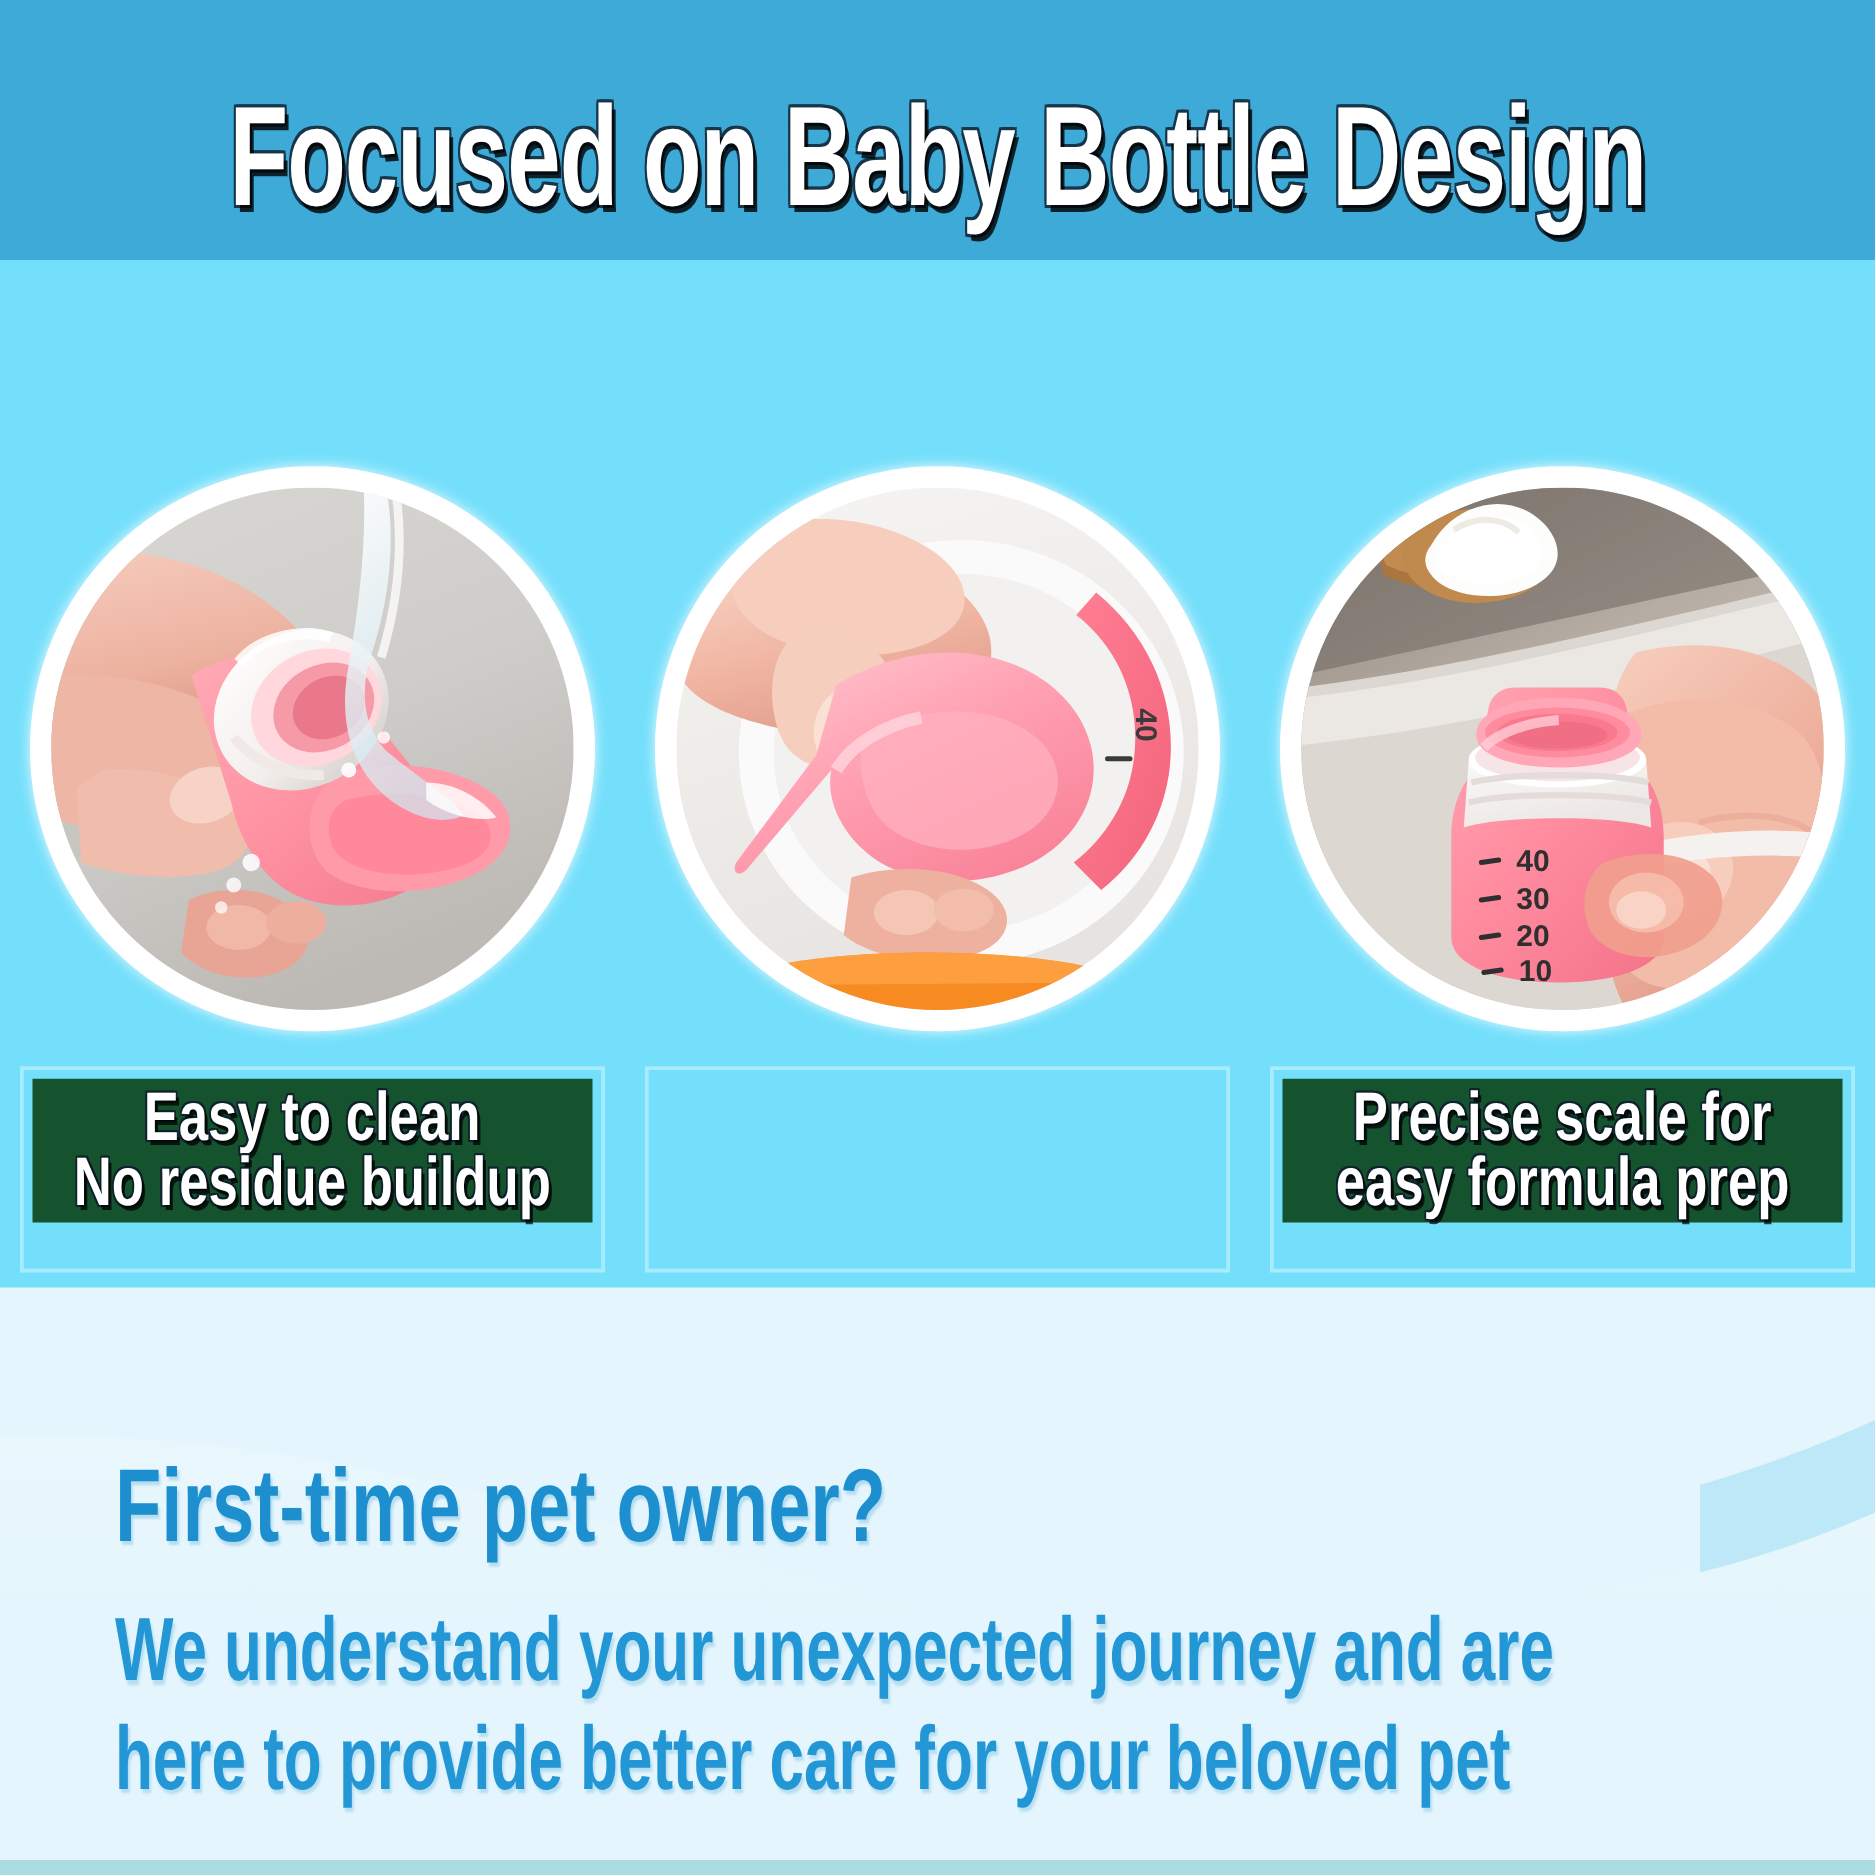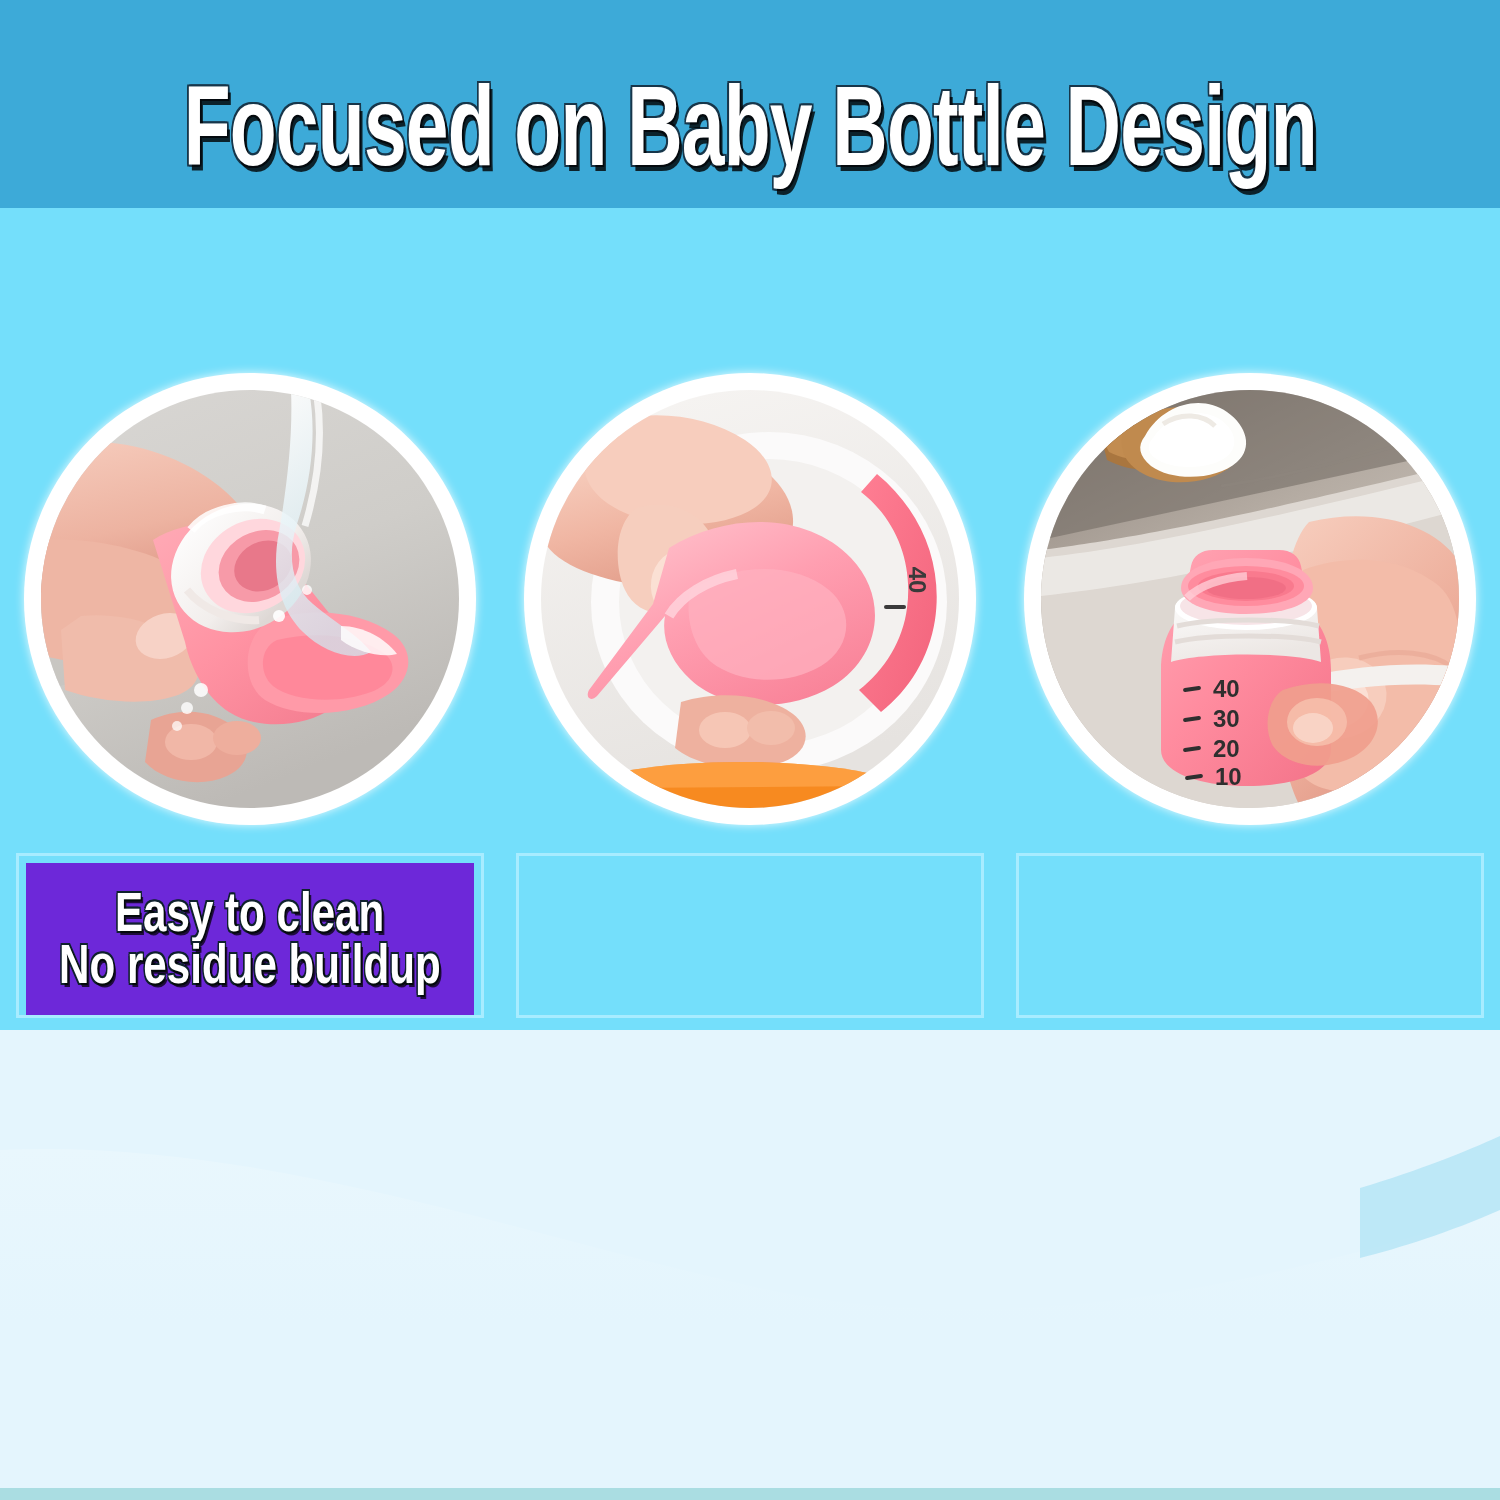--- a/index.html
+++ b/index.html
@@ -75,22 +75,22 @@
   }
   .photo svg{display:block;width:418px;height:418px;}
 
   
   .caption-frame{
     position:absolute;left:6px;right:6px;top:645px;height:165px;
     border:3px solid #a8ecff;
     box-sizing:border-box;
   }
   .caption{
-    position:absolute;left:16px;right:16px;top:655px;height:152px;
-    background:#6d28d9;
+    position:absolute;left:16px;right:16px;top:655px;height:115px;
+    background:#14532d;
     display:flex;flex-direction:column;align-items:center;justify-content:center;
     box-sizing:border-box;
   }
   .cap-line{
     font-family:"Liberation Sans", sans-serif;
     font-weight:bold;font-size:49px;line-height:1.06;color:#ffffff;
     white-space:nowrap;
     transform:scaleX(0.86) scaleY(1.12);
     text-shadow:
       3px 4px 0 rgba(0,0,0,.72),
@@ -378,20 +378,29 @@
             </g>
 
             <path d="M242,300 C276,288 312,292 330,312 C344,330 336,356 310,368
                      C280,382 246,376 232,356 C222,338 226,310 242,300 Z" fill="#f09e8d" opacity=".92"></path>
             <ellipse cx="276" cy="332" rx="30" ry="24" fill="#f6bdaa" opacity=".95"></ellipse>
             <ellipse cx="272" cy="338" rx="20" ry="15" fill="#fad6c8" opacity=".9"></ellipse>
           </svg>
         </div>
       </div>
       <div class="caption-frame"></div>
+      <div class="caption">
+        <div class="cap-line">Precise scale for</div>
+        <div class="cap-line">easy formula prep</div>
+      </div>
     </div>
 
   </div>
 
+  <div class="bottom-copy">
+    <p class="lead">First-time pet owner?</p>
+    <p class="body-line">We understand your unexpected journey and are</p>
+    <p class="body-line">here to provide better care for your beloved pet</p>
+  </div>
 
   <div class="bottom-strip"></div>
 
 </div>
 
 </body></html>

